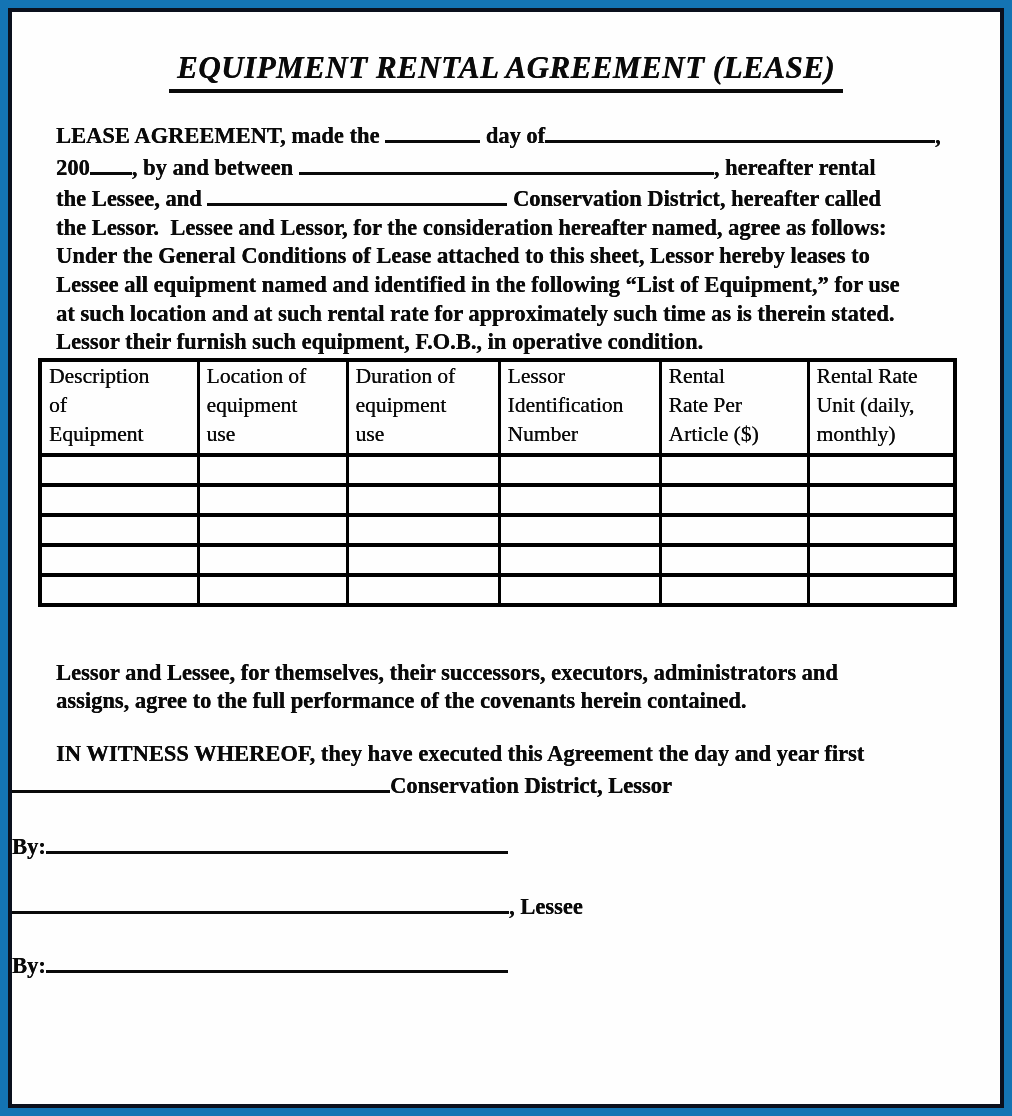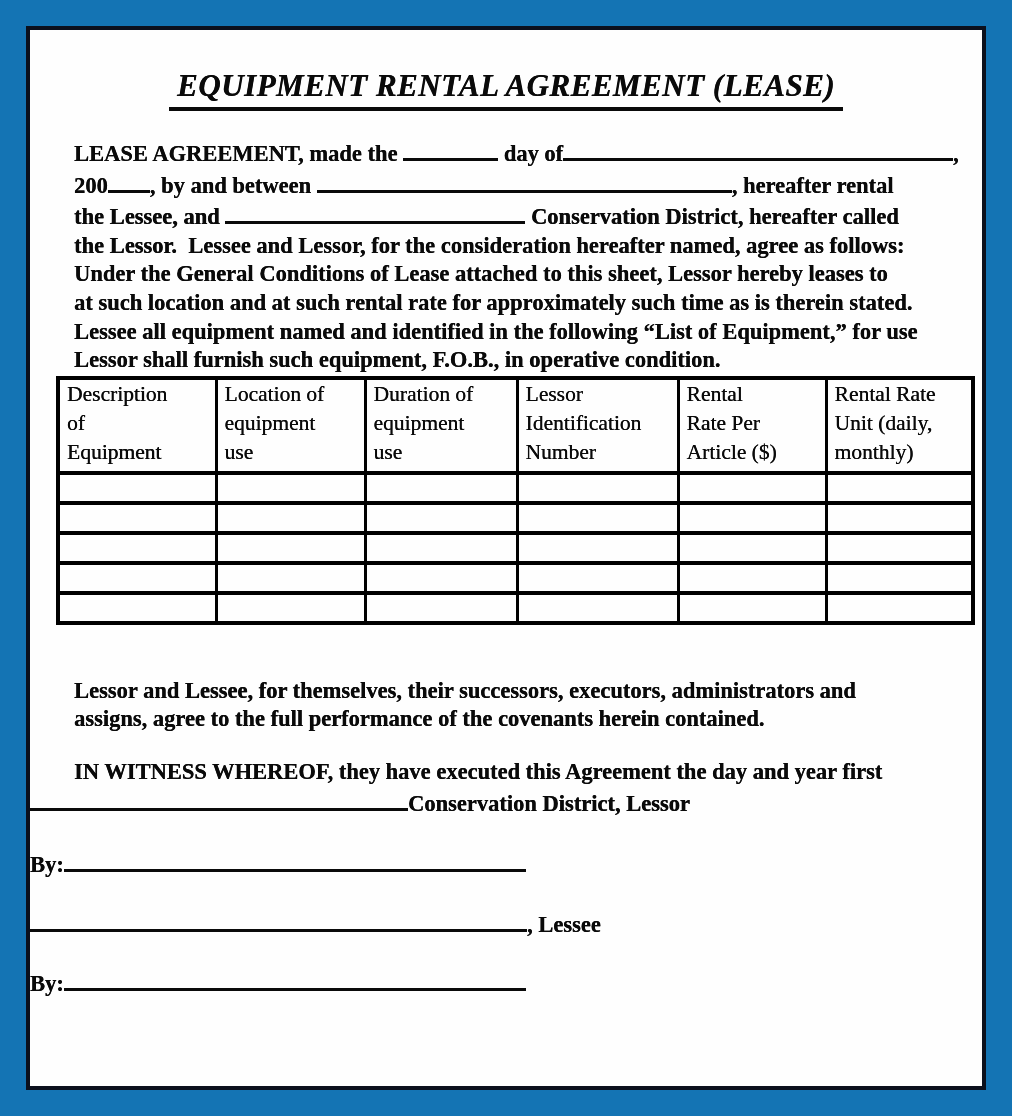--- a/index.html
+++ b/index.html
@@ -1,21 +1,21 @@
 <!DOCTYPE html>
 <html><head>
 <meta charset="utf-8">
 <style>
   html,body { margin:0; padding:0; }
   body {
     width:1012px; height:1116px; overflow:hidden;
     background:#1474b4;
     font-family:"Liberation Serif","DejaVu Serif",serif;
   }
-  .frame { position:absolute; inset:0; padding:26px; box-sizing:border-box; }
+  .frame { position:absolute; inset:0; padding:8px; box-sizing:border-box; }
   .page {
     width:100%; height:100%; box-sizing:border-box;
     background:#fefefe;
     border:4px solid #0b101d;
     position:relative;
     color:#0a0a0a;
   }
   .title-wrap { margin-top:38px; text-align:center; }
   .doc-title {
     display:inline-block; margin:0; padding:0 8px 3px 8px;
@@ -76,23 +76,23 @@
     <div class="title-wrap">
       <h1 class="doc-title">EQUIPMENT RENTAL AGREEMENT (LEASE)</h1>
     </div>
 
     <div class="section intro">
       <div class="line"><span>LEASE AGREEMENT, made the</span> <span class="blank" style="width:95px"></span> <span>day of</span><span class="blank" style="width:390px"></span><span>,</span></div>
       <div class="line"><span>200</span><span class="blank" style="width:42px"></span><span>, by and between</span> <span class="blank" style="width:415px"></span><span>, hereafter rental</span></div>
       <div class="line"><span>the Lessee, and</span> <span class="blank" style="width:300px"></span> <span>Conservation District, hereafter called</span></div>
       <div class="line"><span>the Lessor.  Lessee and Lessor, for the consideration hereafter named, agree as follows:</span></div>
       <div class="line"><span>Under the General Conditions of Lease attached to this sheet, Lessor hereby leases to</span></div>
+      <div class="line"><span>Lessee all equipment named and identified in the following “List of Equipment,” for use</span></div>
       <div class="line"><span>at such location and at such rental rate for approximately such time as is therein stated.</span></div>
-      <div class="line"><span>Lessee all equipment named and identified in the following “List of Equipment,” for use</span></div>
-      <div class="line"><span>Lessor shall furnish such equipment, F.O.B., in operative condition.</span></div>
+      <div class="line"><span>Lessor their furnish such equipment, F.O.B., in operative condition.</span></div>
     </div>
 
 
     <table class="equip-table">
       <colgroup>
         <col style="width:158px">
           <col style="width:149px">
           <col style="width:152px">
         <col style="width:161px">
           <col style="width:148px">

